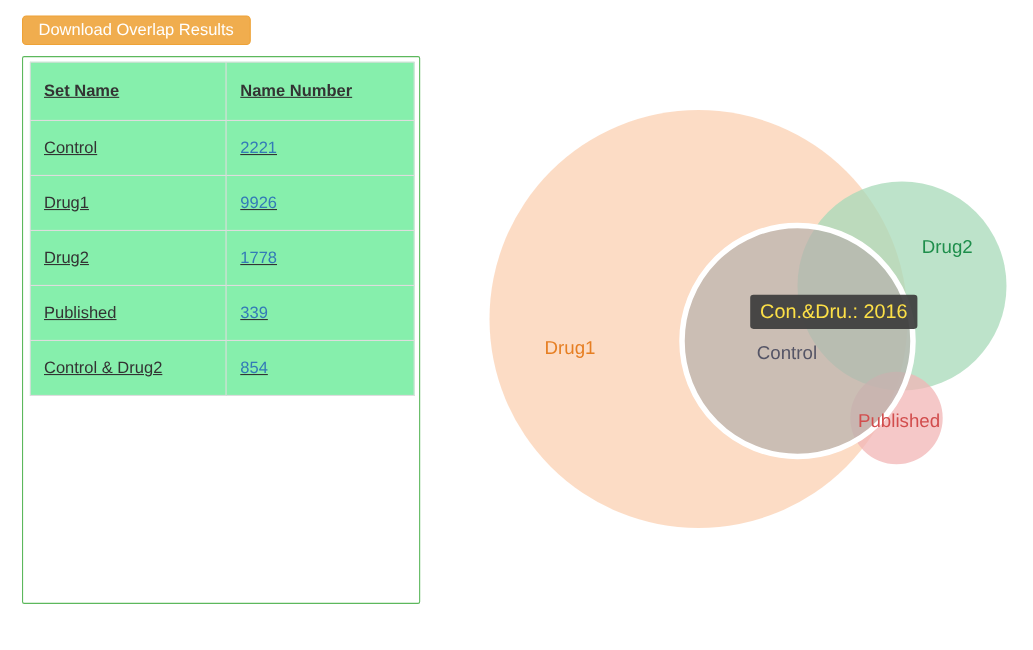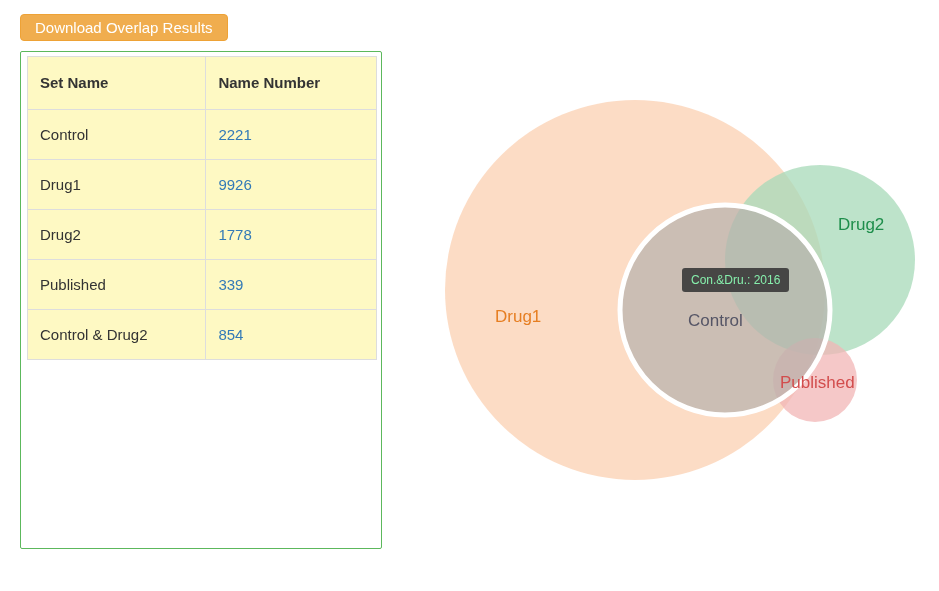--- a/index.html
+++ b/index.html
@@ -32,21 +32,22 @@
     padding: 4px 4px 4px 6px;
     position: relative;
   }
   .scrollwrap {
     height: 100%;
     overflow-y: scroll;
   }
   table {
     width: 100%;
     border-collapse: collapse;
-    background: #fef9c3;
+    background: #86efac;
+    text-decoration: underline;
   }
   th, td {
     border: 1px solid #ddd;
     padding: 16px 12px;
     text-align: left;
     font-size: 15px;
   }
   th {
     font-weight: 700;
     color: #333;
@@ -65,22 +66,22 @@
     width: 520px;
     height: 520px;
   }
   .venn-area svg { overflow: visible; }
   .venn-label {
     font-size: 17px;
   }
   .tooltip {
     position: absolute;
     background: rgba(60,60,60,0.92);
-    color: #86efac;
-    font-size: 12px;
+    color: #fde047;
+    font-size: 18px;
     padding: 5px 9px;
     border-radius: 3px;
     white-space: nowrap;
   }
   
   .scrollwrap::-webkit-scrollbar { width: 14px; }
   .scrollwrap::-webkit-scrollbar-track { background: #f1f1f1; }
   .scrollwrap::-webkit-scrollbar-thumb { background: #c1c1c1; }
 </style>
 </head>

